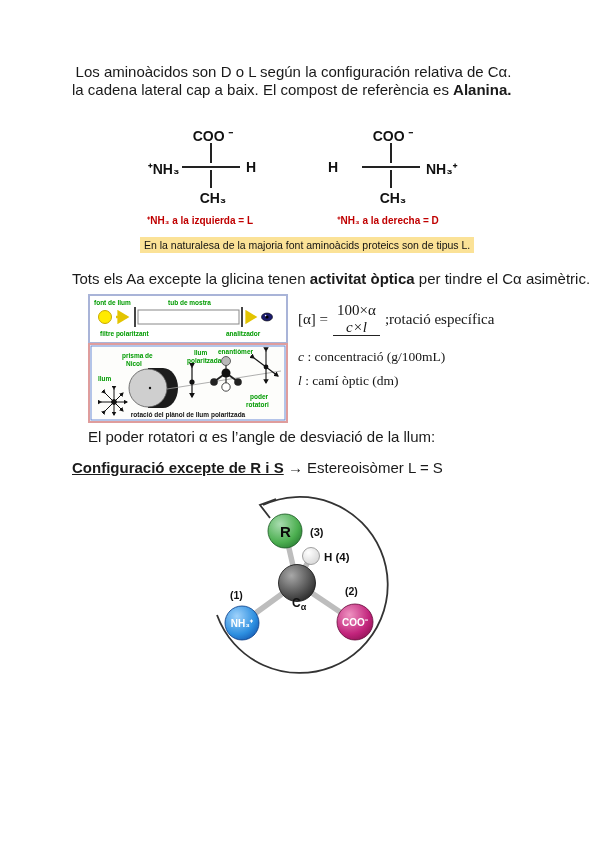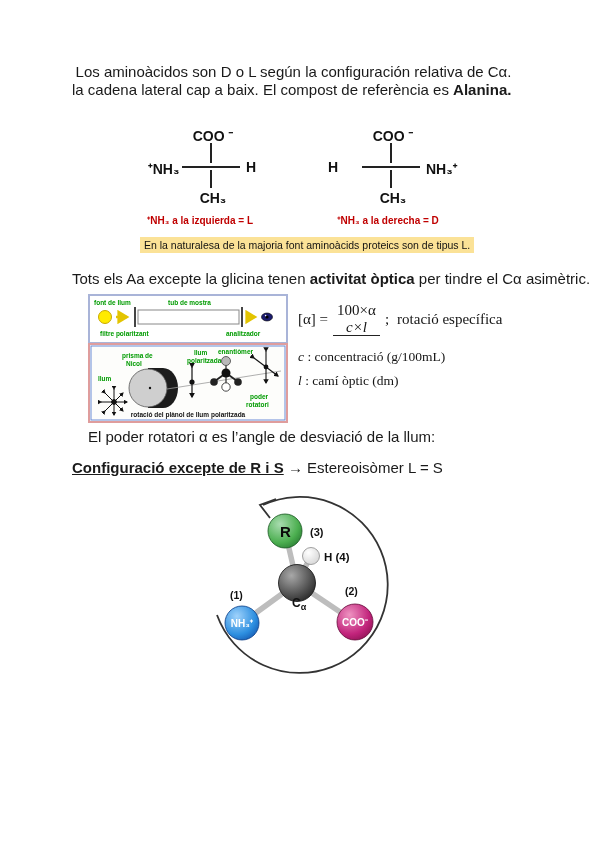--- a/index.html
+++ b/index.html
@@ -164,21 +164,21 @@
   </div>
 
   <div class="abs formula" style="left:298px; top:302px;">
     <div class="frow">
       <span>[α] =</span>
       <span class="frac">
         <span class="num">100×α</span><br>
         <span class="den">c×l</span>
       </span>
       <span>;</span>
-      <span style="margin-left:8px;">rotació específica</span>
+      <span style="">rotació específica</span>
     </div>
     <div class="fdefs">
       <div><span class="sym">c</span><span> : concentració (g/100mL)</span></div>
       <div><span class="sym">l</span><span> : camí òptic (dm)</span></div>
     </div>
   </div>
 
   <div class="abs body-text" style="left:72px; top:428px;padding-left:16px;">El poder rotatori α es l’angle de desviació de la llum:</div>
 
   <div class="abs body-text" style="left:72px; top:459px;">

